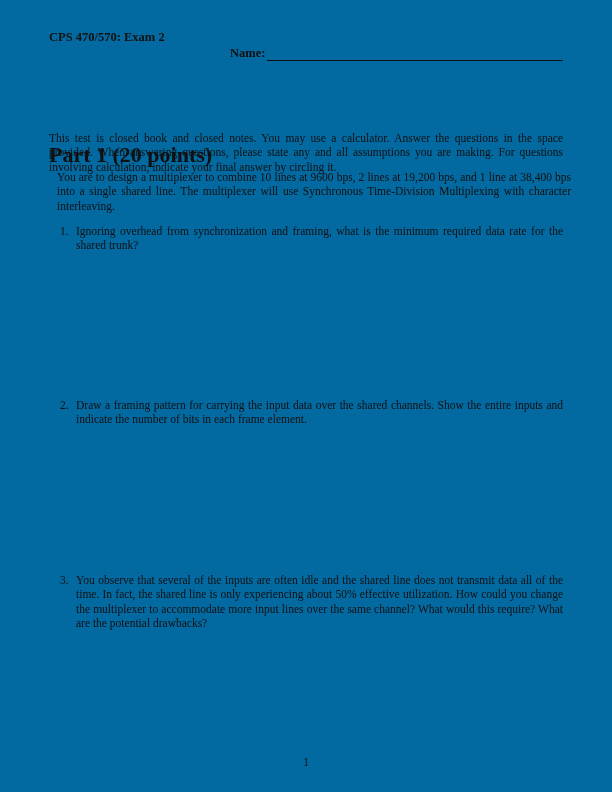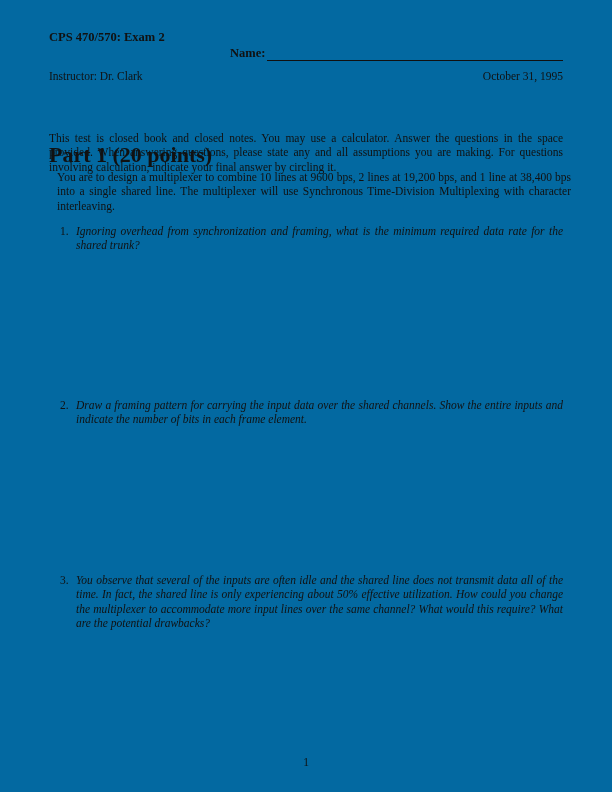--- a/index.html
+++ b/index.html
@@ -87,21 +87,20 @@
   .q3 { top: 573px; }
   .q-num {
     position: absolute;
     left: 11px;
     top: 0;
   }
   .q-text {
     display: block;
     padding-left: 27px;
     text-align: justify;
-    font-style: italic;
   }
 
   .page-number {
     top: 756px;
     left: 0;
     width: 612px;
     text-align: center;
     font-size: 11.5px;
   }
 </style>
@@ -111,24 +110,20 @@
 <div class="page">
 
   <div class="abs header-row">
     <span class="course-title">CPS 470/570: Exam 2</span>
     <span class="name-group">
       <span class="name-label">Name:</span>
       <span class="name-line"></span>
     </span>
   </div>
 
-  <div class="abs meta-row">
-    <span>Instructor: Dr. Clark</span>
-    <span>October 31, 1995</span>
-  </div>
 
   <div class="abs instructions">This test is closed book and closed notes. You may use a calculator. Answer the questions in the space provided. When answering questions, please state any and all assumptions you are making. For questions involving calculation, indicate your final answer by circling it.</div>
 
   <div class="abs part-title">Part 1 (20 points)</div>
 
   <div class="abs part-intro">You are to design a multiplexer to combine 10 lines at 9600 bps, 2 lines at 19,200 bps, and 1 line at 38,400 bps into a single shared line. The multiplexer will use Synchronous Time-Division Multiplexing with character interleaving.</div>
 
   <div class="abs question q1">
     <span class="q-num">1.</span>
     <span class="q-text">Ignoring overhead from synchronization and framing, what is the minimum required data rate for the shared trunk?</span>

